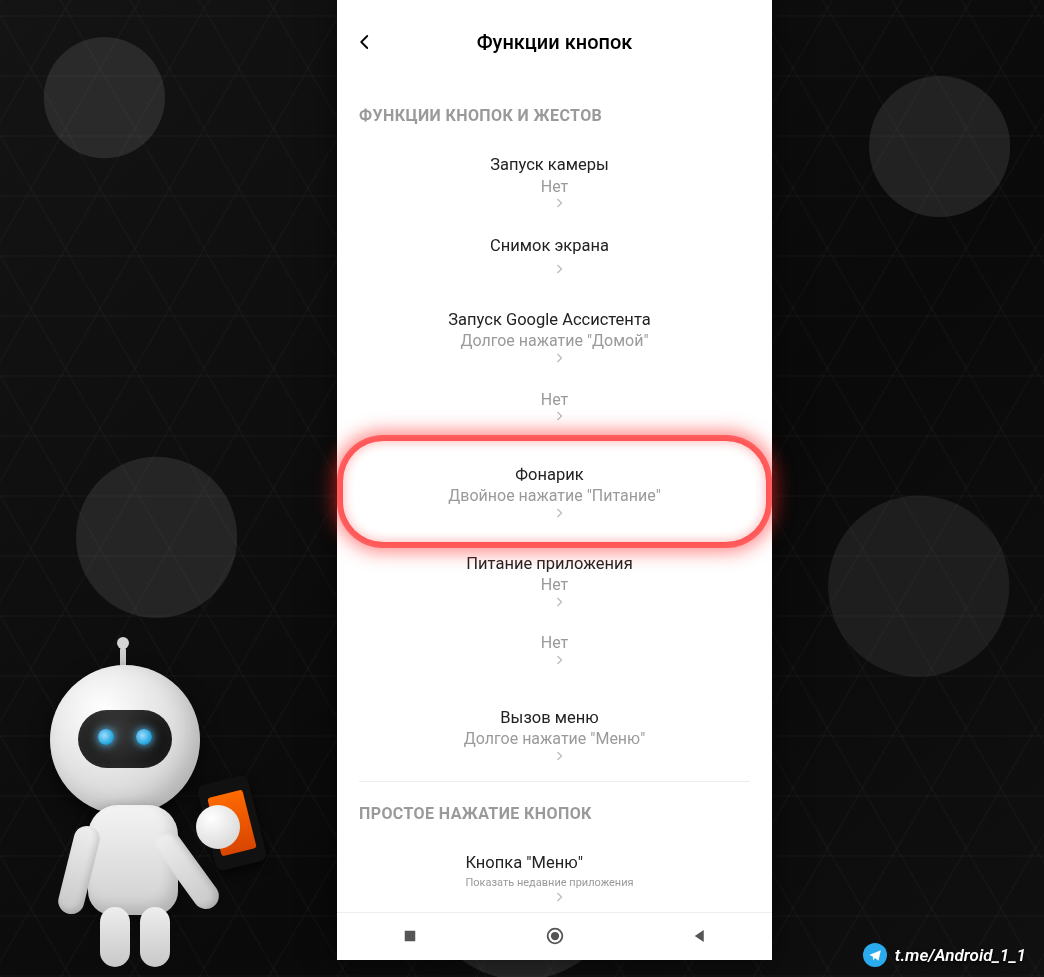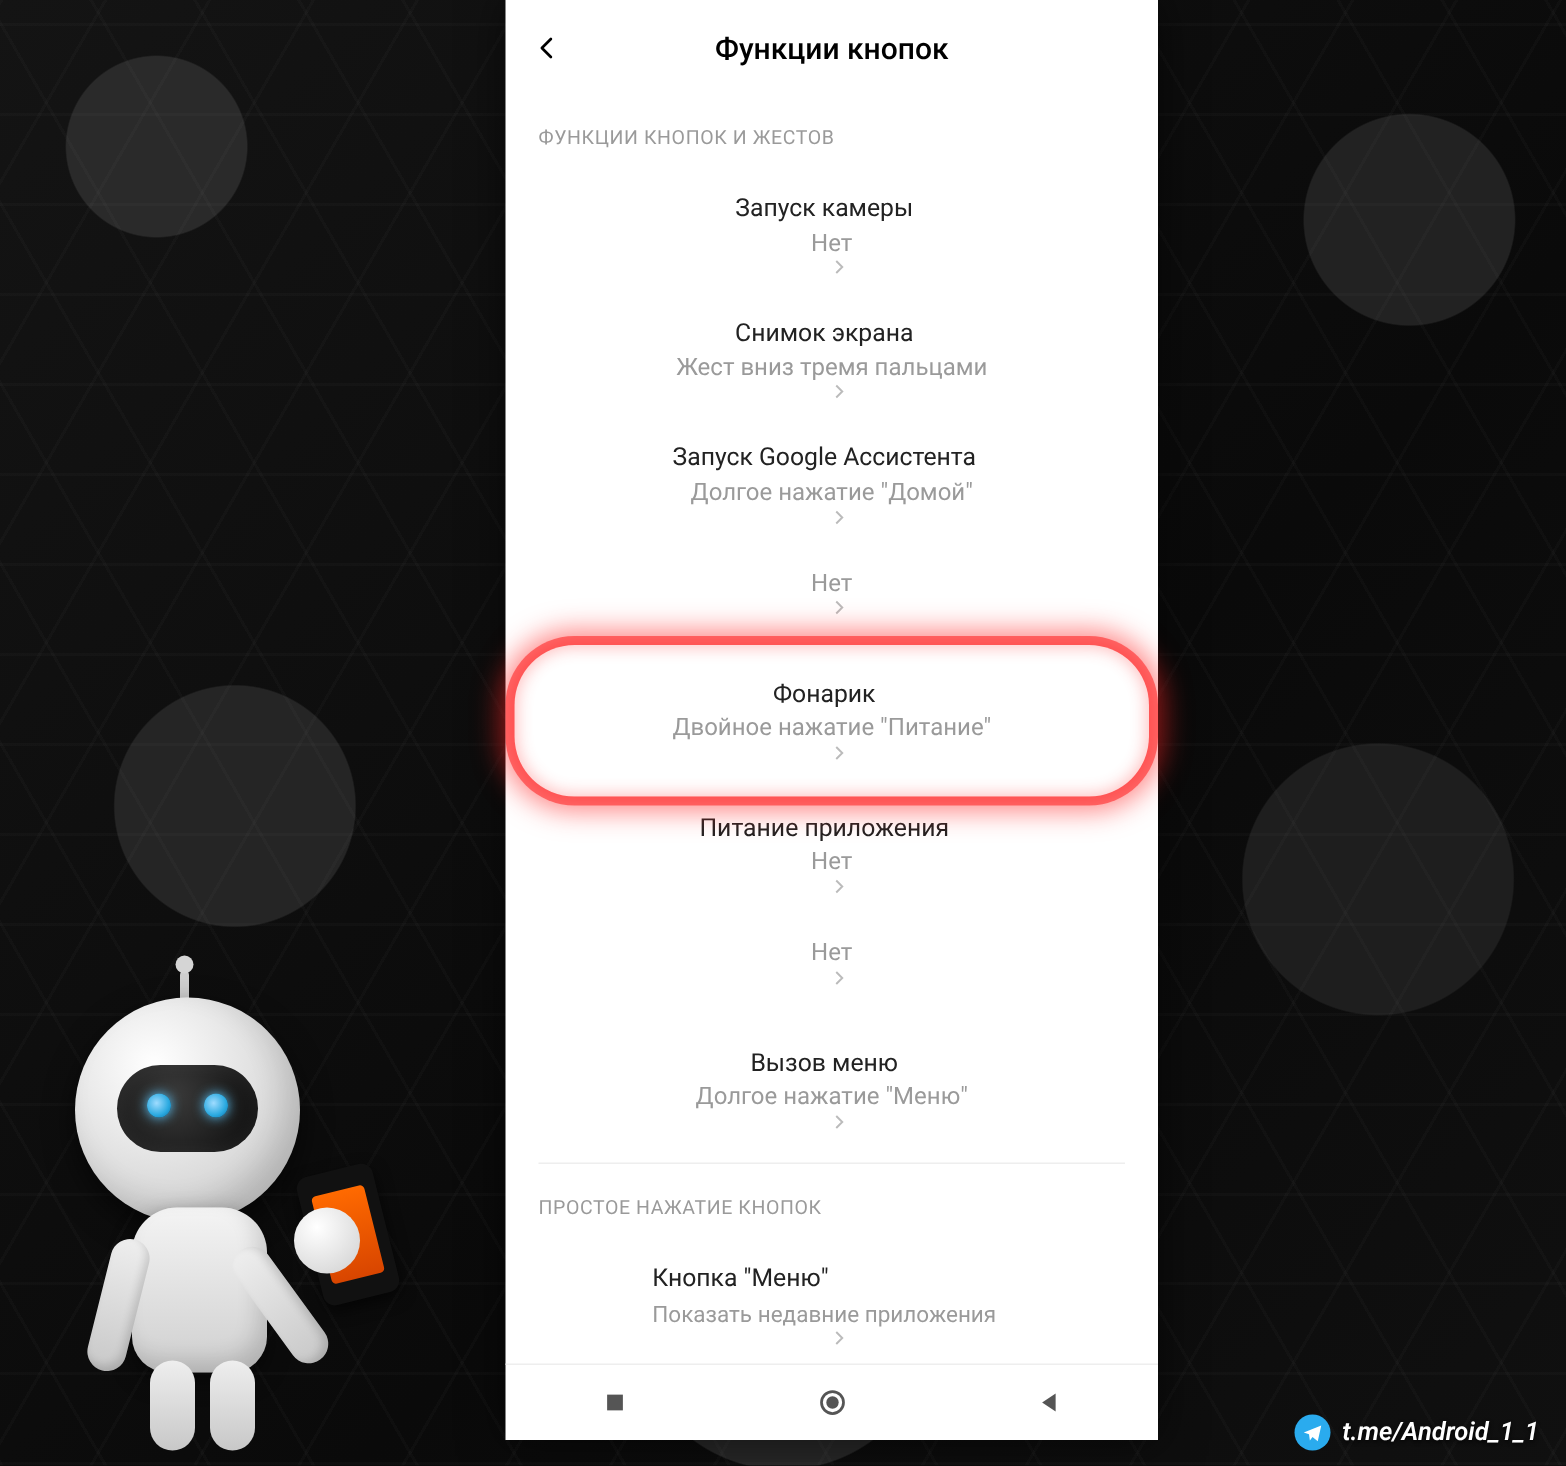--- a/index.html
+++ b/index.html
@@ -37,59 +37,59 @@
     height: 960px;
     background: #ffffff;
     box-shadow: 0 0 30px rgba(0,0,0,0.6);
     display: flex;
     flex-direction: column;
   }
   .titlebar {
     display:flex;
     align-items:center;
     height: 62px;
-    padding: 4px 14px;
+    padding: 16px 14px;
   }
   .back {
     width: 28px; height: 28px;
     display:flex; align-items:center; justify-content:center;
     color:#000;
   }
   .title {
     flex:1;
     text-align:center;
     font-size: 20px;
     font-weight: 500;
     color:#000;
     margin-right:28px;
   }
   .section-header {
-    font-size: 13px;
+    font-size: 16px;
     letter-spacing: 0.4px;
     color: #9a9a9a;
     padding: 22px 22px 12px 22px;
-    font-weight: 400;
+    font-weight: 700;
   }
   .row {
     display:flex;
     align-items:center;
     padding: 17px 22px;
     min-height: 40px;
     position: relative;
     flex-direction: column;
   }
   .row .left {
     flex: 1 1 50%;
     font-size: 16.5px;
     color: #222;
     line-height: 1.35;
     padding-right:10px;
   }
   .row .left .sub {
-    font-size: 15px;
+    font-size: 11px;
     color: #9a9a9a;
     margin-top: 2px;
   }
   .row .right {
     flex: 0 1 50%;
     font-size: 16px;
     color: #9a9a9a;
     text-align: right;
     line-height: 1.3;
   }
@@ -259,21 +259,20 @@
     <div class="right">Нет</div>
     <div class="chev">
         <svg width="12" height="12" viewBox="0 0 24 24" fill="none" stroke="currentColor" stroke-width="2.6">
           <polyline points="9 4 17 12 9 20"></polyline>
         </svg>
       </div>
   </div>
 
   <div class="row">
     <div class="left">Снимок экрана</div>
-    <div class="right">Жест вниз тремя пальцами</div>
     <div class="chev">
         <svg width="12" height="12" viewBox="0 0 24 24" fill="none" stroke="currentColor" stroke-width="2.6">
           <polyline points="9 4 17 12 9 20"></polyline>
         </svg>
       </div>
   </div>
 
   <div class="row">
     <div class="left">Запуск Google Ассистента</div>
     <div class="right">Долгое нажатие "Домой"</div>

